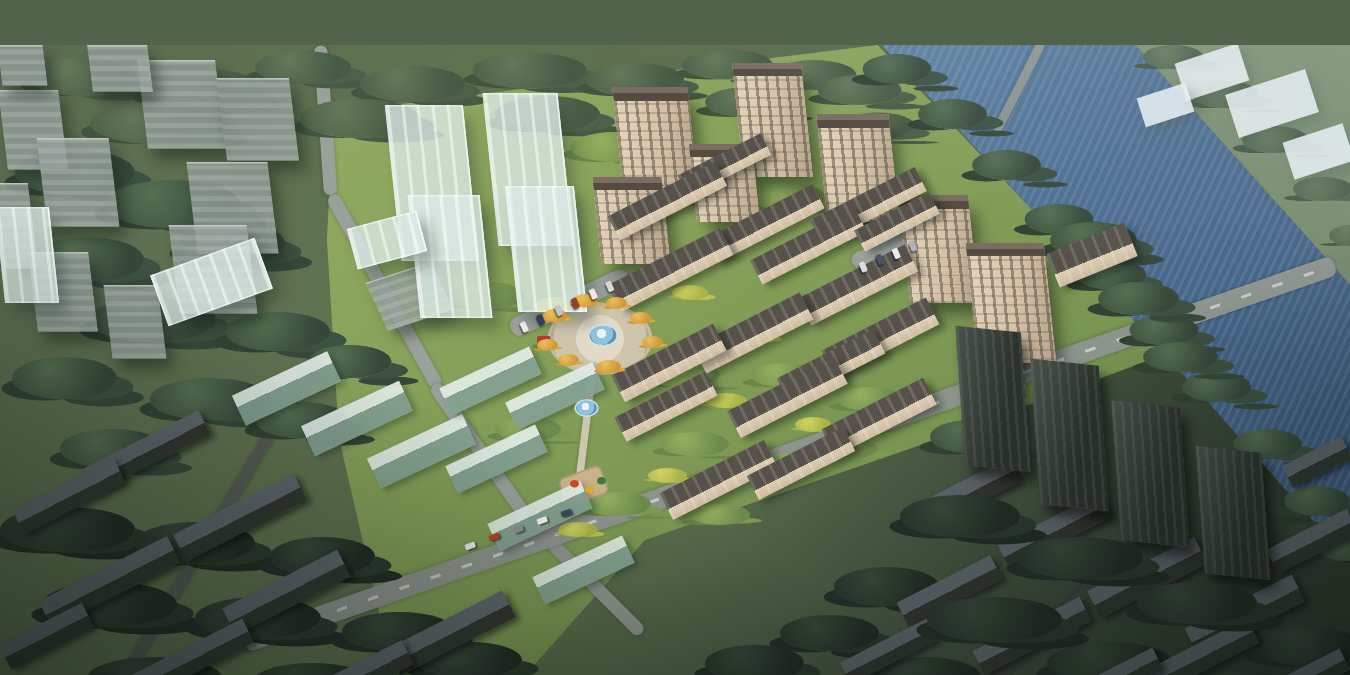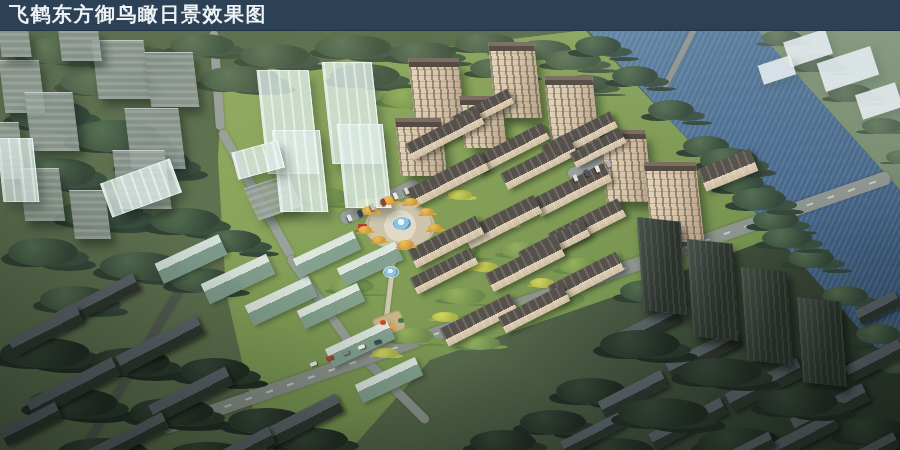--- a/index.html
+++ b/index.html
@@ -68,23 +68,20 @@
   .fountain{position:absolute;border-radius:50%;z-index:4;border:1px solid #cfe0ea;
        background:radial-gradient(circle at 45% 40%,#eaf4f8 0 25%,#8fc2dc 25% 60%,#5e93bc 60%);}
   .pavilion{position:absolute;z-index:4;border-radius:1px;}
   .playground{position:absolute;z-index:3;border-radius:4px;box-shadow:inset 0 0 0 1px rgba(0,0,0,.15);}
   .pdot{position:absolute;width:6px;height:5px;border-radius:50%;z-index:4;}
 </style>
 </head>
 <body>
 
 <div class="stage">
-  <header class="titlebar">
-    <span class="title">飞鹤东方御鸟瞰日景效果图</span>
-  </header>
   <div class="scene" id="scene">
     <div id="terrain"></div>
     <div id="site" style="clip-path: polygon(222px 45px, 585px 0px, 690px 112px, 780px 205px, 610px 268px, 430px 330px, 352px 418px, 262px 418px, 226px 262px, 218px 130px);"></div>
     <div id="river" style="clip-path: polygon(588px 0px, 757px 0px, 900px 160px, 900px 345px, 800px 232px, 690px 112px);"></div>
     <div id="farbank" style="clip-path: polygon(757px 0px, 900px 0px, 900px 160px);"></div>
 
   <div class="tree c-m" style="left: 20px; top: 8px; width: 70px; height: 26px; z-index: 3;"></div>
       <div class="tree c-m" style="left: 95px; top: 16px; width: 80px; height: 26px; z-index: 3;"></div>
       <div class="tree c-m" style="left: 170px; top: 4px; width: 64px; height: 22px; z-index: 3;"></div>
       <div class="tree c-m" style="left: 240px; top: 14px; width: 70px; height: 24px; z-index: 3;"></div>

